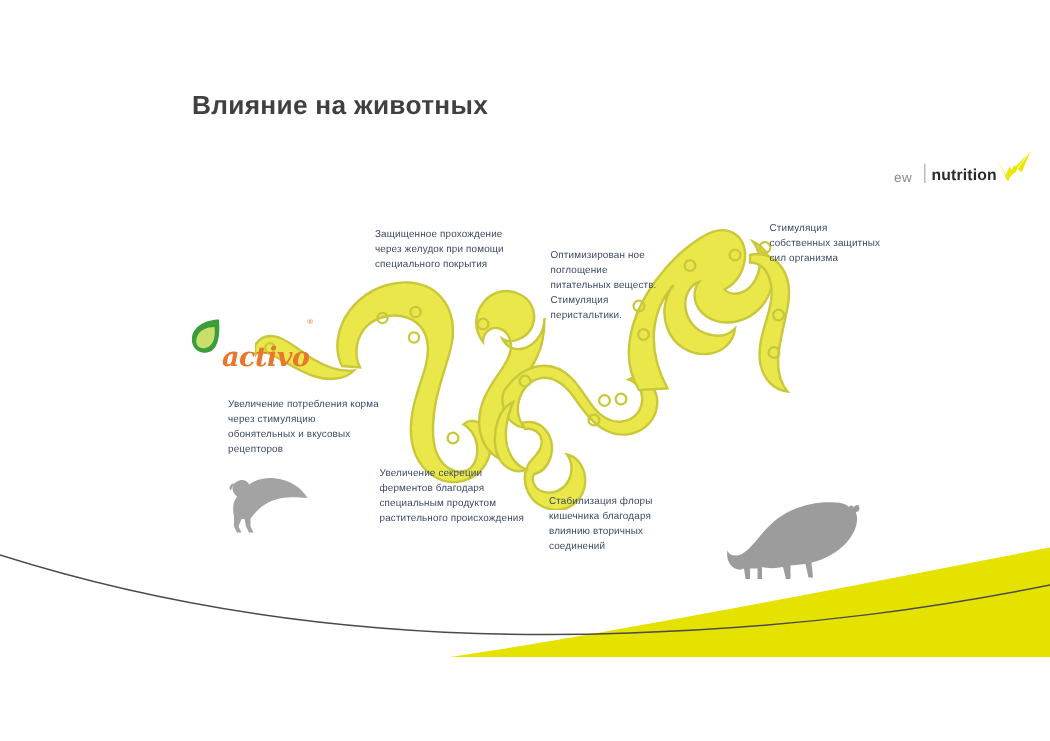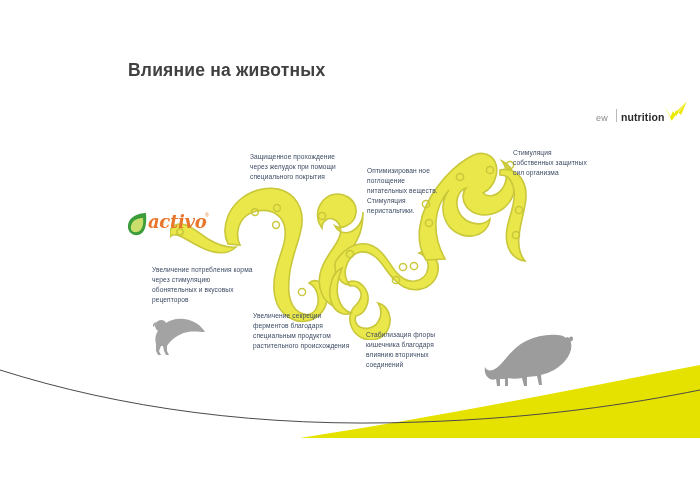--- a/index.html
+++ b/index.html
@@ -83,21 +83,21 @@
   #activo-logo {
     position: absolute;
     left: 126px;
     top: 207px;
     width: 90px;
     height: 34px;
   }
   .activo-word {
     position: absolute;
     left: 22px;
-    top: 4px;
+    top: 21px;
     font-family: "DejaVu Serif", serif;
     font-style: italic;
     font-weight: bold;
     font-size: 18px;
     color: #e8762c;
     letter-spacing: -0.3px;
   }
   .activo-reg {
     position: absolute;
     left: 79px;

